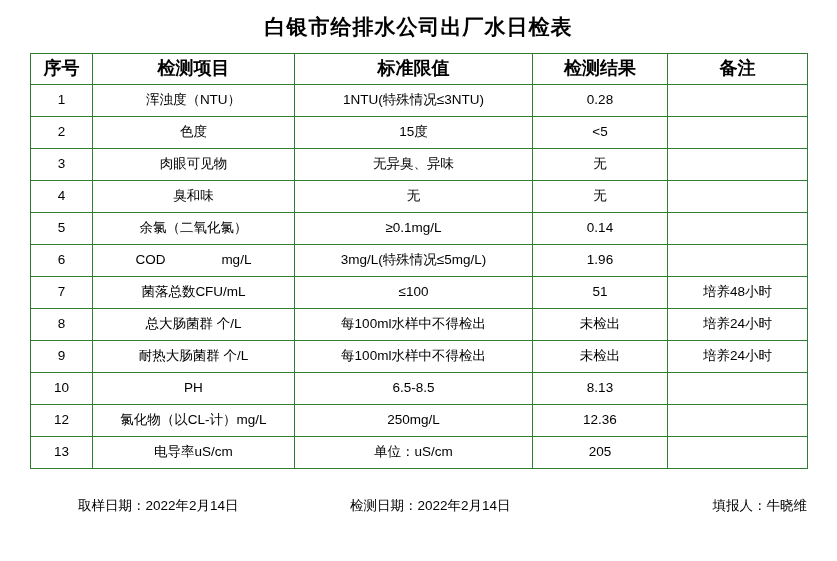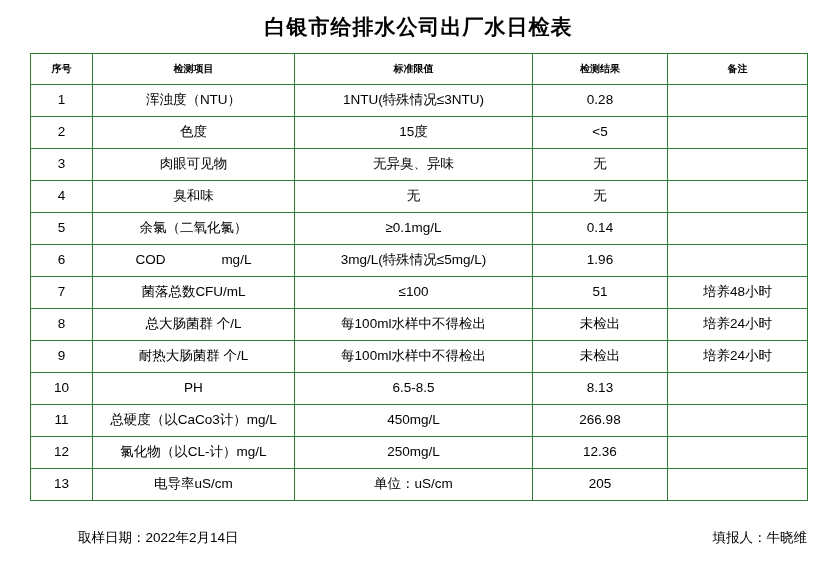--- a/index.html
+++ b/index.html
@@ -45,21 +45,21 @@
     font-size: 13.5px;
     text-align: center;
     vertical-align: middle;
     padding: 0 2px;
     line-height: 1.2;
     white-space: nowrap;
     overflow: hidden;
   }
   table.report tr.head td {
     font-weight: bold;
-    font-size: 10px;
+    font-size: 18px;
     height: 30px;
   }
   col.c0 { width: 62px; }
   col.c1 { width: 202px; }
   col.c2 { width: 238px; }
   col.c3 { width: 135px; }
   col.c4 { width: 140px; }
 
   .footer {
     padding: 0 30px;
@@ -177,27 +177,20 @@
         </tr>
 
         <tr>
           <td>10</td>
           <td>PH</td>
           <td>6.5-8.5</td>
           <td>8.13</td>
           <td></td>
         </tr>
 
-        <tr>
-          <td>11</td>
-          <td>总硬度（以CaCo3计）mg/L</td>
-          <td>450mg/L</td>
-          <td>266.98</td>
-          <td></td>
-        </tr>
 
         <tr>
           <td>12</td>
           <td>氯化物（以CL-计）mg/L</td>
           <td>250mg/L</td>
           <td>12.36</td>
           <td></td>
         </tr>
 
         <tr>
@@ -206,16 +199,17 @@
           <td>单位：uS/cm</td>
           <td>205</td>
           <td></td>
         </tr>
       </tbody>
     </table>
   </div>
 
   <div class="footer">
     <div class="f-sample">取样日期：2022年2月14日</div>
+    <div class="f-test">检测日期：2022年2月14日</div>
     <div class="f-filler">填报人：牛晓维</div>
   </div>
 
 </div>
 
 </body></html>

